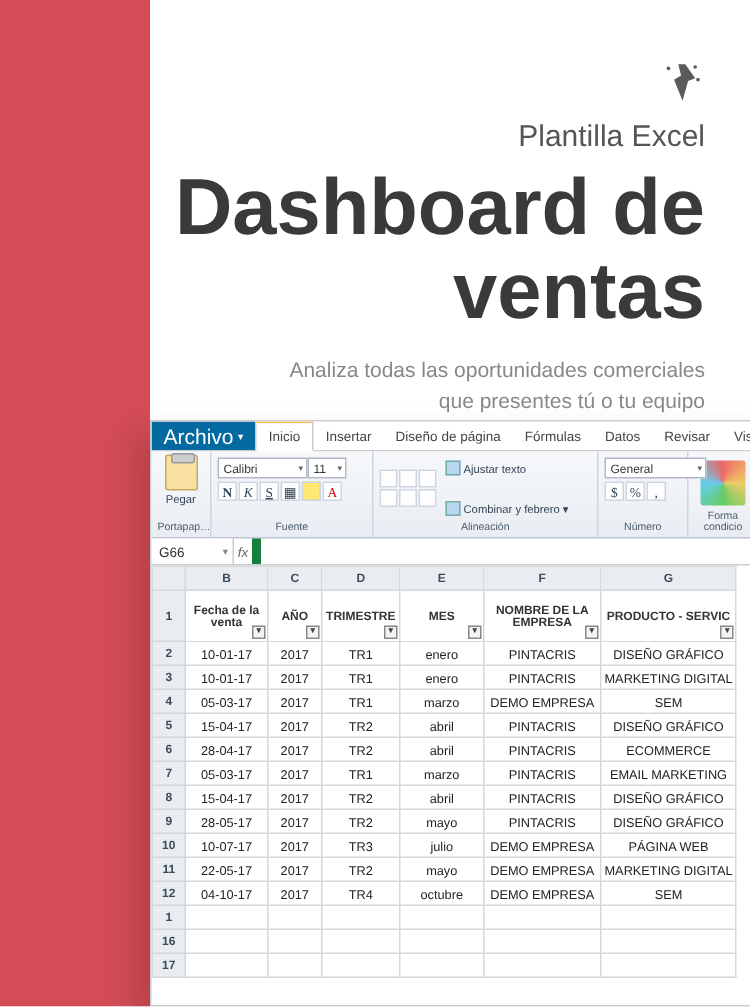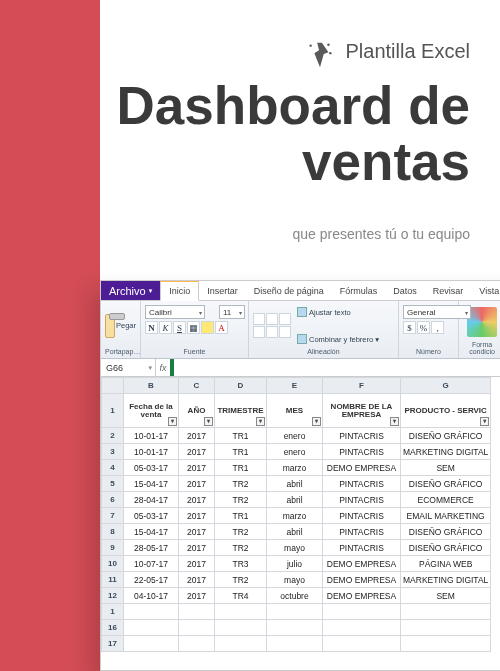--- a/index.html
+++ b/index.html
@@ -7,38 +7,38 @@
   body { background: #fff; position: relative; }
 
   .red-panel {
     position: absolute; left: 0; top: 0; bottom: 0; width: 100px;
     background: #d34c56;
   }
 
   .header {
     position: absolute; right: 30px; top: 40px; text-align: right; color: #444;
   }
-  .brand-line { display: flex; align-items: flex-start; justify-content: flex-end; gap: 10px; margin-bottom: 8px;}
+  .brand-line { display: flex; align-items: flex-end; justify-content: flex-end; gap: 10px; margin-bottom: 8px; flex-direction: column;}
   .brand-icon { width: 30px; height: 30px; color:#555;}
   .brand-text { font-size: 20px; font-weight: 300; color:#555;}
   .title { font-size: 53px; font-weight: 800; color: #3a3a3a; line-height: 1.05; margin-bottom: 14px;}
   .subtitle { font-size: 14px; color: #888; line-height: 1.5; font-weight: 400;}
 
   .excel-window {
     position: absolute; left: 100px; top: 280px; width: 500px; height: 391px;
     background: #fff; border: 1px solid #ccc;
     box-shadow: -10px 10px 20px rgba(0,0,0,0.15);
     font-size: 9px; color: #333;
     overflow: hidden;
   }
 
   
   .tab-strip { height: 20px; background: #fff; border-bottom: 1px solid #ccc; display: flex; align-items: stretch;}
   .tab-file {
-    background: #4c1d95; color: #fff; display:flex; align-items:center; padding: 0 8px; font-size: 11px;
+    background: #0369a1; color: #fff; display:flex; align-items:center; padding: 0 8px; font-size: 14px;
     position: relative;
   }
   .tab-file::after { content:'▾'; font-size:7px; margin-left:3px;}
   .tab { padding: 4px 8px; display:flex; align-items:center; font-size: 9px; color:#444;}
   .tab.active { background:#fff; border:1px solid #ccc; border-bottom:1px solid #fff; margin-bottom:-1px; border-top:1px solid #ffb84d;}
 
   
   .ribbon { height: 58px; background: linear-gradient(#f6f8fb,#e9edf3); border-bottom:1px solid #bcc5d0; display:flex; }
   .rgroup { border-right:1px solid #cdd5df; padding:2px 4px; display:flex; flex-direction:column; justify-content:space-between;}
   .rgroup-label { font-size:7px; color:#4a5a6a; text-align:center; padding-bottom:1px;}
@@ -54,21 +54,21 @@
   .align-grid .c{ background:#fff; border:1px solid #cdd5df;}
   .mini { font-size:7.5px; color:#345; display:flex; align-items:center; gap:2px; white-space:nowrap;}
   .mini .ic2{width:10px;height:10px;background:#b8d8f0;border:1px solid #7aa;}
   .num-col{display:flex;flex-direction:column;gap:2px;}
   .fmt-ic { width:30px; height:30px; background: conic-gradient(#e66,#ec6,#6c6,#6ce,#e66); border-radius:2px;}
 
   
   .fbar { height:18px; display:flex; border-bottom:1px solid #ccc; align-items:stretch;}
   .namebox { width:55px; border-right:1px solid #ccc; display:flex; align-items:center; padding:0 5px; font-size:9px; background:#fff; position:relative;text-align:right;}
   .namebox .dd{position:absolute;right:3px;font-size:7px;color:#888;}
-  .fx { width:18px; display:flex; align-items:center; justify-content:center; font-style:italic; color:#666; border-right:4px solid #15803d;}
+  .fx { width:18px; display:flex; align-items:center; justify-content:center; font-style:italic; color:#666; border-right:6px solid #15803d;}
   .finput{flex:1;}
 
   
   .grid-wrap{ position:relative; }
   table.grid { border-collapse:collapse; table-layout:fixed; font-size:8.5px;}
   table.grid th, table.grid td { border:1px solid #d4d8dc; height:16px; padding:0 2px; overflow:hidden; white-space:nowrap;}
   .rowhdr { width:22px; background:#e9edf2; text-align:center; color:#3a4a5a; font-size:8px;}
   .colhdr { background:#e9edf2; text-align:center; color:#3a4a5a; font-size:8px; height:16px;}
   .thcell { background:#fff; text-align:center; font-weight:bold; font-size:8px; position:relative; padding:0 3px;}
   .thcell.stack{ white-space:normal; line-height:1.0;}
@@ -93,49 +93,49 @@
           <circle cx="27" cy="14" r="1.3" fill="#5a5a5a"></circle>
         </svg>
     </span>
     <span class="brand-text">Plantilla Excel</span>
   </div>
   <div class="title">
     <span>Dashboard de</span><br>
     <span>ventas</span>
   </div>
   <div class="subtitle">
-    <br>
+    <span>Analiza todas las oportunidades comerciales</span><br>
     <span>que presentes tú o tu equipo</span>
   </div>
 </div>
 
 <div class="excel-window">
 
   <div class="tab-strip">
     <div class="tab-file">Archivo</div>
     <div class="tab active">Inicio</div>
     <div class="tab">Insertar</div>
     <div class="tab">Diseño de página</div>
     <div class="tab">Fórmulas</div>
     <div class="tab">Datos</div>
     <div class="tab">Revisar</div>
     <div class="tab">Vista</div>
   </div>
 
   <div class="ribbon">
     <div class="rgroup" style="width:40px">
-      <div class="rcontent" style="flex-direction:row;gap:1px">
+      <div class="rcontent" style="flex-direction:column;gap:1px">
         <div class="paste-ic"></div>
         <div style="font-size:7.5px;color:#345">Pegar</div>
       </div>
       <div class="rgroup-label">Portapap…</div>
     </div>
     <div class="rgroup" style="width:108px">
       <div class="rcontent" style="flex-direction:column;align-items:flex-start;gap:2px;padding-top:2px">
-        <div style="display:flex;gap:14px">
+        <div style="display:flex;gap:0">
           <div class="sel" style="width:60px">
               <span>Calibri</span>
               <span class="dd">▾</span>
             </div>
           <div class="sel" style="width:26px">
               <span>11</span>
               <span class="dd">▾</span>
             </div>
         </div>
         <div class="btnrow">

